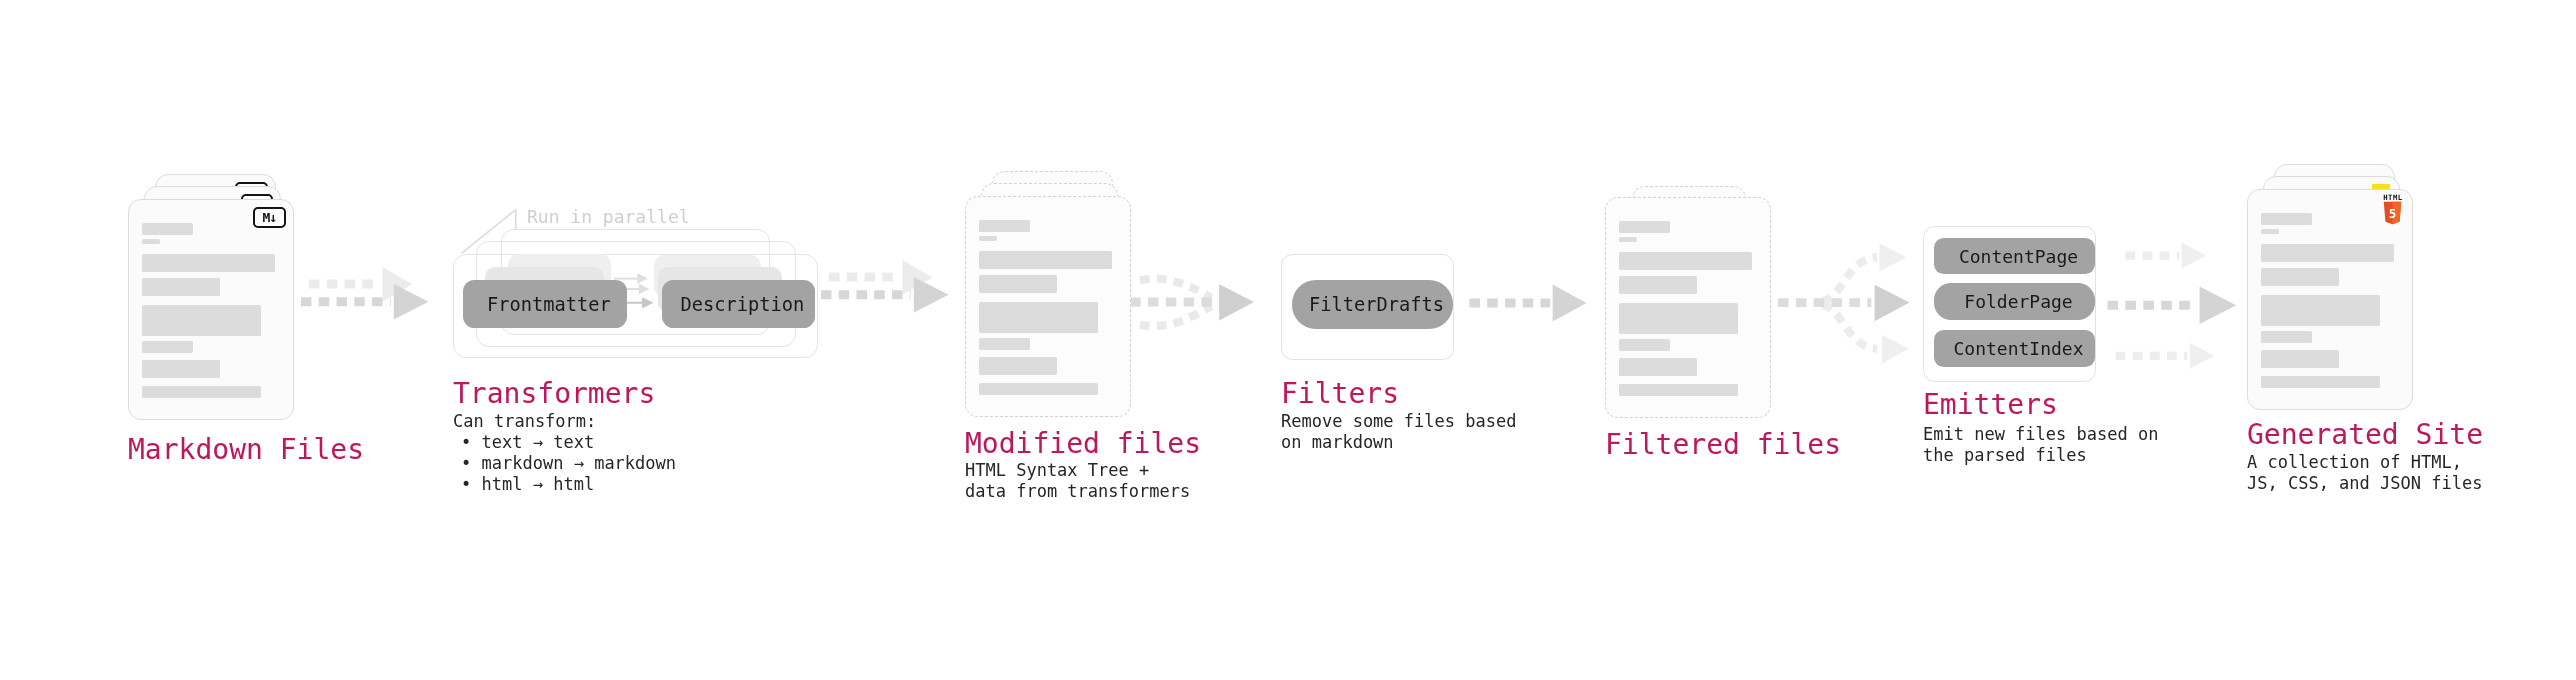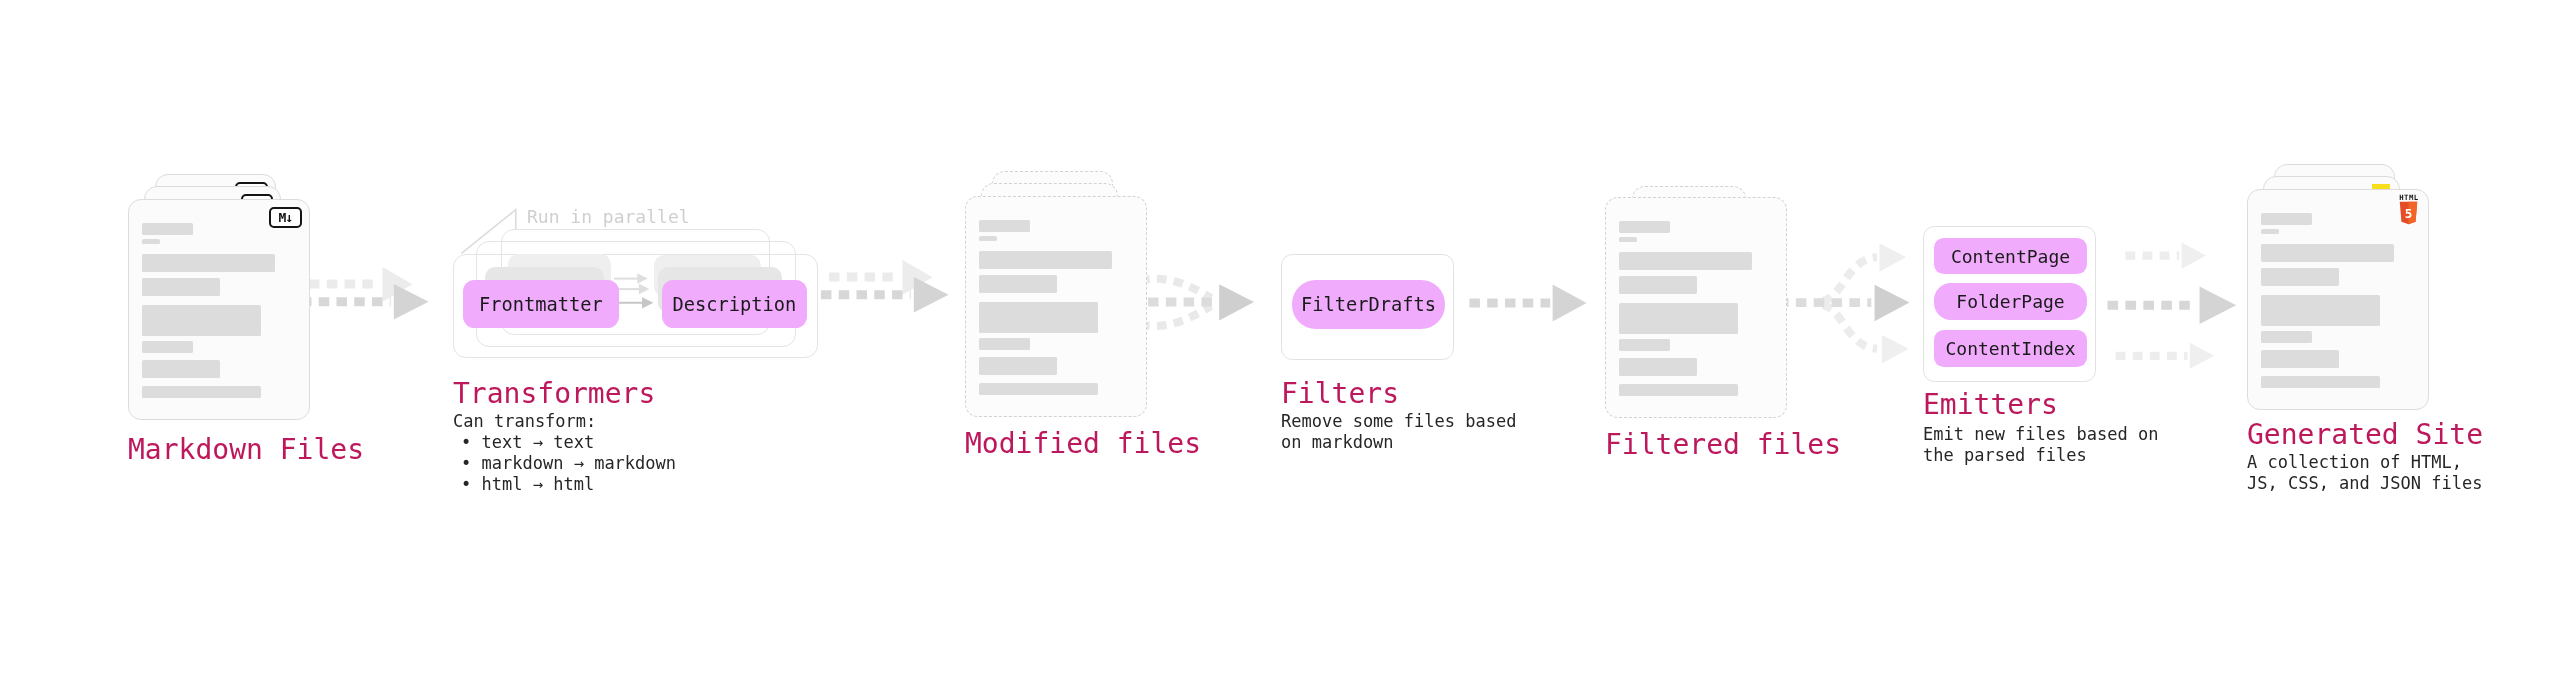--- a/index.html
+++ b/index.html
@@ -1,21 +1,21 @@
 <!DOCTYPE html>
 <html style="font-size:13px"><head>
 <meta charset="utf-8">
 <style>
   html,body{margin:0;padding:0;background:#ffffff;}
   #canvas{position:relative;width:2576px;height:681px;background:#ffffff;overflow:hidden;
           font-family:"DejaVu Sans Mono",monospace;}
 
   
   .stack{position:absolute;}
-  .card{position:absolute;width:182px;height:221px;background:#fbfbfb;
+  .card{position:absolute;width:166px;height:221px;background:#fbfbfb;
         border:1.6px solid #dcdcdc;border-radius:13px;box-sizing:border-box;}
   .card.dashed{border:1.6px dashed #d2d2d2;background:#fcfcfc;}
   .back1{left:16.3px;top:-13px;width:137px;}
   .back2{left:27px;top:-25px;width:121px;}
   .back1f{left:27px;top:-11.4px;width:114px;}
   .front{left:0;top:0;z-index:3;}
   .z1{z-index:1}.z2{z-index:2}
 
   
   .sk{background:#dcdcdc;border-radius:1.6px;margin-left:13px;}
@@ -42,22 +42,22 @@
   
   .title{position:absolute;font-size:28px;font-weight:500;color:#be185d;white-space:nowrap;z-index:5;}
   .desc{position:absolute;font-size:17px;color:#262626;line-height:21px;white-space:nowrap;z-index:5;}
   .desc p{margin:0;}
   .desc p.indent{padding-left:8.1px;}
   .note{position:absolute;font-size:18px;color:#cfcfcf;white-space:nowrap;}
 
   
   .obox{position:absolute;border:1.6px solid #e4e4e4;border-radius:13px;box-sizing:border-box;}
   .panel{position:absolute;background:#ffffff;border:1.6px solid #e2e2e2;border-radius:11.4px;box-sizing:border-box;z-index:2;}
-  .gbtn{position:absolute;background:#f0abfc;border-radius:11.4px;display:flex;align-items:center;
-        justify-content:center;font-size:18.7px;color:#1a1a1a;z-index:4;}
+  .gbtn{position:absolute;background:#a3a3a3;border-radius:11.4px;display:flex;align-items:center;
+        justify-content:center;font-size:18.7px;color:#1a1a1a;z-index:4;padding-left:8px;}
   .gbtn.small{font-size:18px;border-radius:9.8px;}
   .ghost{position:absolute;border-radius:10.6px;z-index:3;}
   .g1{background:#e6e6e6;}
   .g2{background:#efefef;}
   svg.arrow{position:absolute;overflow:visible;}
 </style>
 </head>
 <body>
 
 <div id="canvas">
@@ -151,20 +151,24 @@
       <div class="sk sk2"></div>
       <div class="sk sk3"></div>
       <div class="sk sk4"></div>
       <div class="sk sk5"></div>
       <div class="sk sk6"></div>
       <div class="sk sk7"></div>
       <div class="sk sk8"></div>
     </div>
   </div>
   <div class="title" style="left:965px;top:427px;">Modified files</div>
+  <div class="desc" style="left:965px;top:460px;">
+    <p>HTML Syntax Tree +</p>
+    <p>data from transformers</p>
+  </div>
 
   <svg class="arrow" style="left:1130px;top:264px;" width="142" height="93" viewBox="0 0 175 115">
     <path d="M 12,20 C 45,14 70,24 100,42" stroke="#e9e9e9" stroke-width="10" stroke-dasharray="12 9" fill="none"></path>
     <path d="M 12,75 C 45,81 70,70 100,52" stroke="#e9e9e9" stroke-width="10" stroke-dasharray="12 9" fill="none"></path>
     <line x1="0" y1="47" x2="105" y2="47" stroke="#dcdcdc" stroke-width="11" stroke-dasharray="13 9"></line>
     <polygon points="110,25 110,70 153,47" fill="#cfcfcf"></polygon>
   </svg>
 
   <div class="panel" style="left:1281px;top:254px;width:173px;height:106px;"></div>
   <div class="gbtn" style="left:1292px;top:280px;width:153px;height:49px;border-radius:24px;">FilterDrafts</div>

